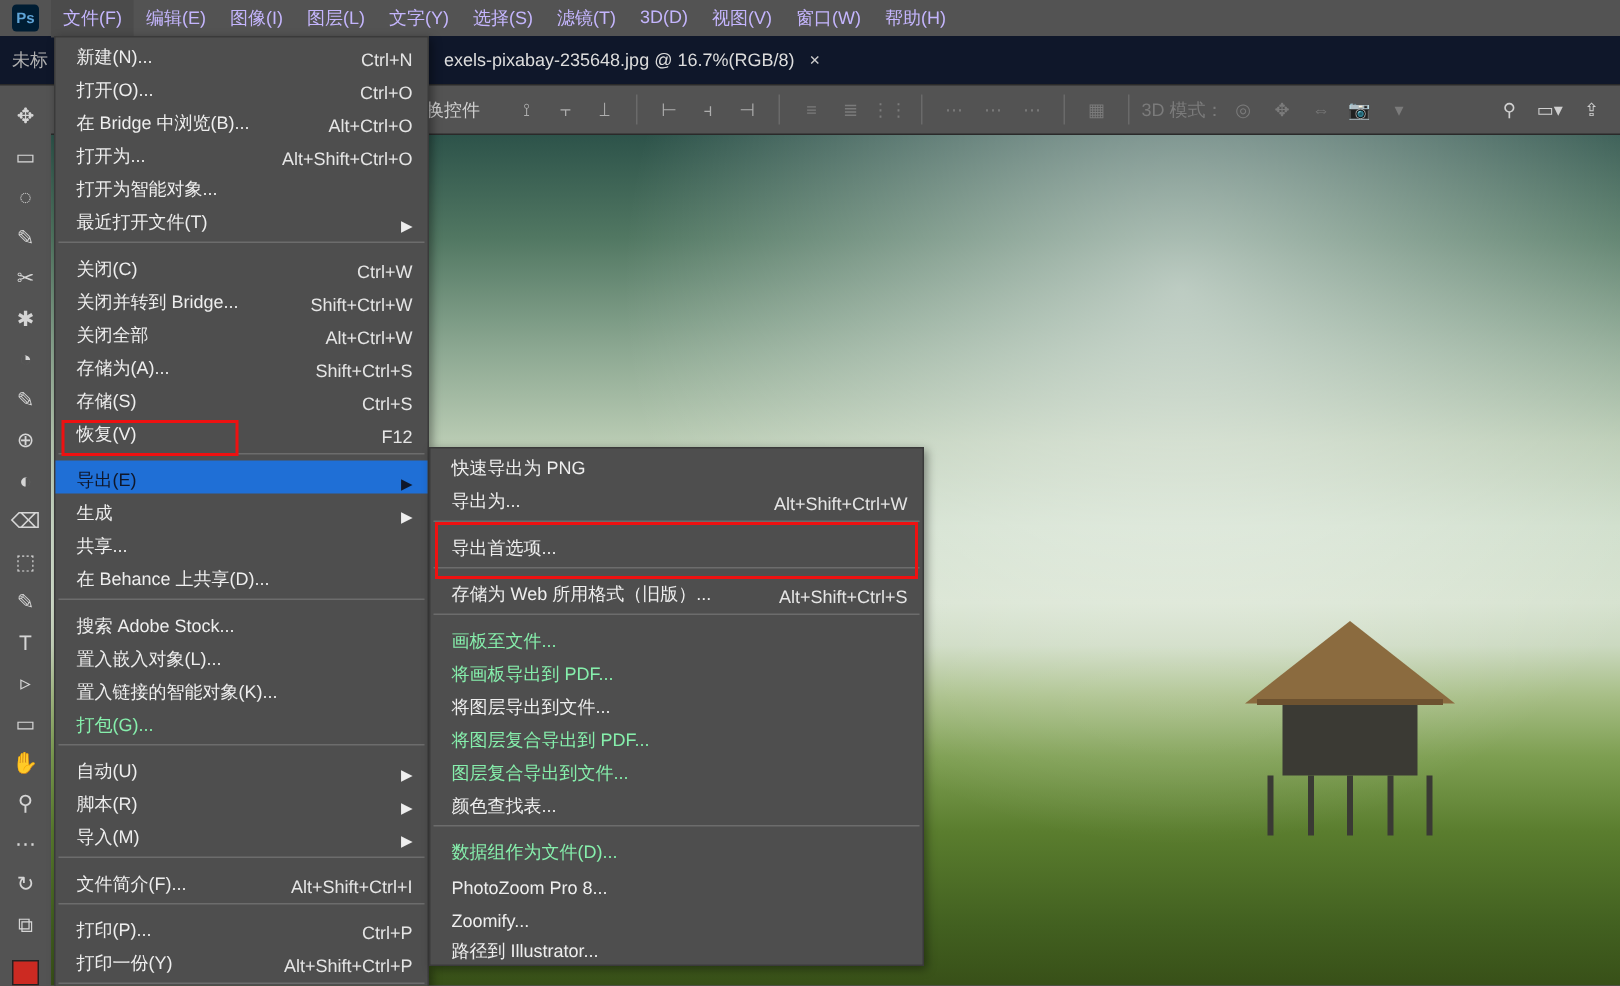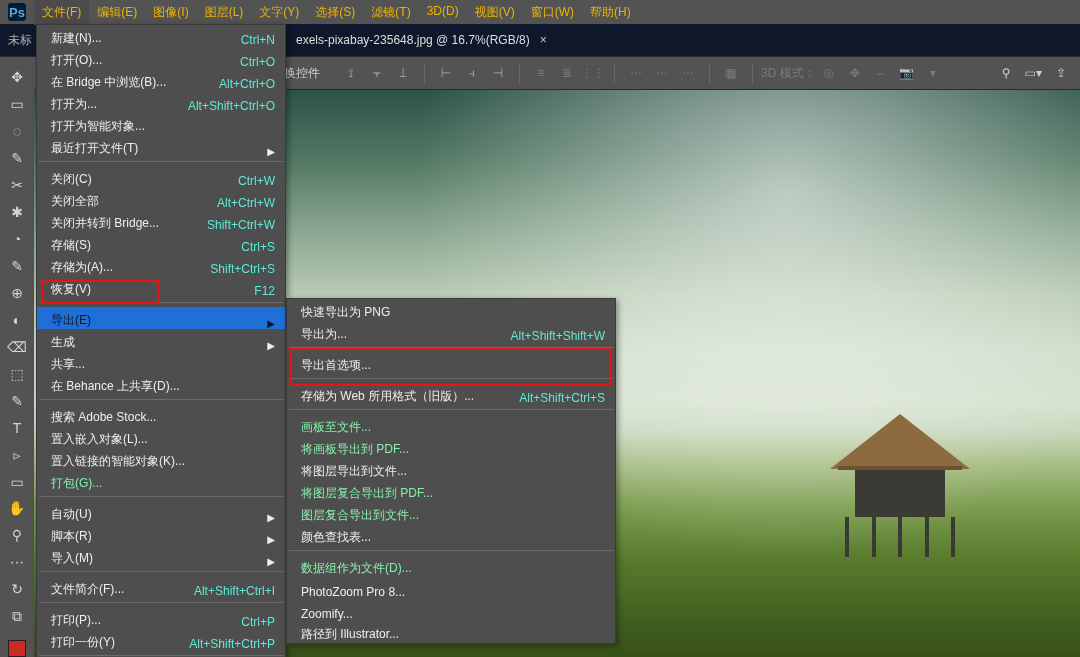--- a/index.html
+++ b/index.html
@@ -1,19 +1,19 @@
 <!DOCTYPE html>
 <html><head>
 <meta charset="utf-8">
 <style>
   * { margin:0; padding:0; box-sizing:border-box; font-family:"Microsoft YaHei","Segoe UI",sans-serif; }
   body { width:1080px; height:657px; background:#535353; color:#e0e0e0; font-size:12px; overflow:hidden; position:relative; }
   .menubar { background:#535353; height:24px; display:flex; align-items:center; padding-left:8px; gap:0; }
-  .app-icon { width:18px; height:18px; background:#001d33; border-radius:3px; display:flex; align-items:center; justify-content:center; color:#5fa5d8; font-size:13px; font-weight:bold; margin-right:8px;}
-  .menubar .mitem { padding:4px 8px; cursor:default; color:#eab308;}
+  .app-icon { width:18px; height:18px; background:#001d33; border-radius:3px; display:flex; align-items:center; justify-content:center; color:#5fa5d8; font-size:10px; font-weight:bold; margin-right:8px;}
+  .menubar .mitem { padding:4px 8px; cursor:default; color:#c4b5fd;}
   .menubar .mitem.open { background:#4b4b4b; }
   .second-row { height:32px; background:#0f172a; display:flex; align-items:center; padding-left:8px; color:#b0b0b0;}
   .tab-gap { width:252px; }
   .doc-tab { height:32px; display:flex; align-items:center; padding:0 12px; color:#ddd; }
   .doc-tab .x { margin-left:10px; color:#ccc; }
   .options-row { height:34px; background:#535353; border-top:1px solid #2a2a2a; border-bottom:1px solid #2a2a2a; display:flex; align-items:center; color:#bdbdbd;}
   .options-row .og { width:260px; }
   .options-row .lbl { color:#d0d0d0; margin-right:18px;}
   .options-row .ico { width:22px; height:22px; display:inline-flex; align-items:center; justify-content:center; margin:0 2px; color:#aeaeae;}
   .options-row .sep { width:1px; height:20px; background:#6a6a6a; margin:0 8px; display:inline-block;}
@@ -32,21 +32,21 @@
   .roof::after{content:"";position:absolute;left:-62px;top:52px;width:124px;height:4px;background:#6d5230;}
   .wall { width:90px; height:48px; background:#3b3a34; margin-left:25px; }
   .stilts { display:flex; justify-content:space-between; width:110px; margin-left:15px;}
   .stilts span{width:4px;height:40px;background:#3a3a34;}
   
   .menu { position:absolute; background:#4e4e4e; color:#eee; border:1px solid #3a3a3a; z-index:9000; box-shadow:2px 2px 6px rgba(0,0,0,.4);}
   .menu .row { display:flex; align-items:flex-end; height:22px; padding:0 10px 0 14px; cursor:default; white-space:nowrap;gap:14px;}
   .menu .row.hl { background:#1f6fd6; color:#0f172a;}
   .menu .sepr { height:1px; background:#6c6c6c; margin:4px 2px;}
   .menu .lab { flex:1;}
-  .menu .sc { color:#5eead4; margin-left:28px;}
+  .menu .sc { color:#e5e5e5; margin-left:28px;}
   .menu .arr { margin-left:14px; font-size:10px;}
   .menu .row.dim .lab, .menu .row.dim .sc, .menu .row.dim .arr { color:#86efac;margin-top:46px;}
   #file-menu { left:36px; top:24px; width:250px;}
   #sub-menu  { left:286px; top:298px; width:330px;}
   .annot { position:absolute; border:2px solid #e11; z-index:9500; pointer-events:none;}
   #annot1 { left:41px; top:280px; width:118px; height:24px;}
   #annot2 { left:290px; top:348px; width:322px; height:38px;}
   .chip { position:absolute; left:4px; top:62px; color:#9a9a9a; display:flex; align-items:center; gap:3px; font-size:10px;}
   .chip span{font-size:9px;}
 </style>
@@ -180,36 +180,36 @@
     <div class="row">
       <span class="lab">最近打开文件(T)</span>
       <span class="arr">▶</span>
     </div>
     <div class="sepr"></div>
     <div class="row">
       <span class="lab">关闭(C)</span>
       <span class="sc">Ctrl+W</span>
     </div>
     <div class="row">
+      <span class="lab">关闭并转到 Bridge...</span>
+      <span class="sc">Shift+Ctrl+W</span>
+    </div>
+    <div class="row">
       <span class="lab">关闭全部</span>
       <span class="sc">Alt+Ctrl+W</span>
     </div>
     <div class="row">
-      <span class="lab">关闭并转到 Bridge...</span>
-      <span class="sc">Shift+Ctrl+W</span>
+      <span class="lab">存储为(A)...</span>
+      <span class="sc">Shift+Ctrl+S</span>
     </div>
     <div class="row">
       <span class="lab">存储(S)</span>
       <span class="sc">Ctrl+S</span>
     </div>
     <div class="row">
-      <span class="lab">存储为(A)...</span>
-      <span class="sc">Shift+Ctrl+S</span>
-    </div>
-    <div class="row">
       <span class="lab">恢复(V)</span>
       <span class="sc">F12</span>
     </div>
     <div class="sepr"></div>
     <div class="row hl">
       <span class="lab">导出(E)</span>
       <span class="arr">▶</span>
     </div>
     <div class="row">
       <span class="lab">生成</span>
@@ -263,21 +263,21 @@
     </div>
     <div class="sepr"></div>
   </div>
 
 <div class="menu" id="sub-menu">
     <div class="row">
       <span class="lab">快速导出为 PNG</span>
     </div>
     <div class="row">
       <span class="lab">导出为...</span>
-      <span class="sc">Alt+Shift+Shift+W</span>
+      <span class="sc">Alt+Shift+Ctrl+W</span>
     </div>
     <div class="sepr"></div>
     <div class="row">
       <span class="lab">导出首选项...</span>
     </div>
     <div class="sepr"></div>
     <div class="row">
       <span class="lab">存储为 Web 所用格式（旧版）...</span>
       <span class="sc">Alt+Shift+Ctrl+S</span>
     </div>

